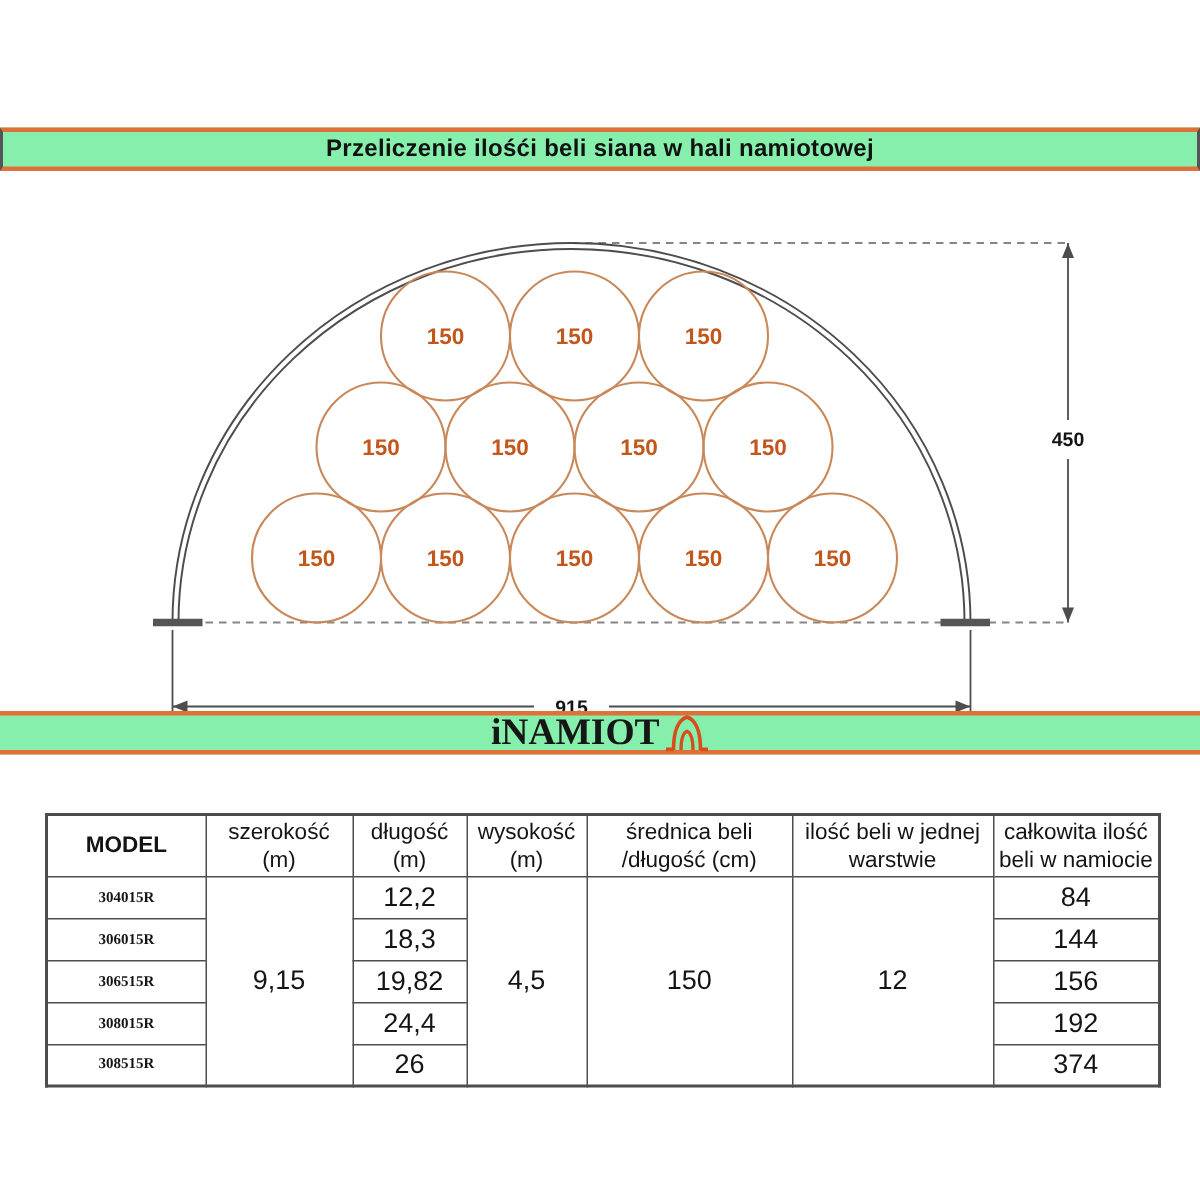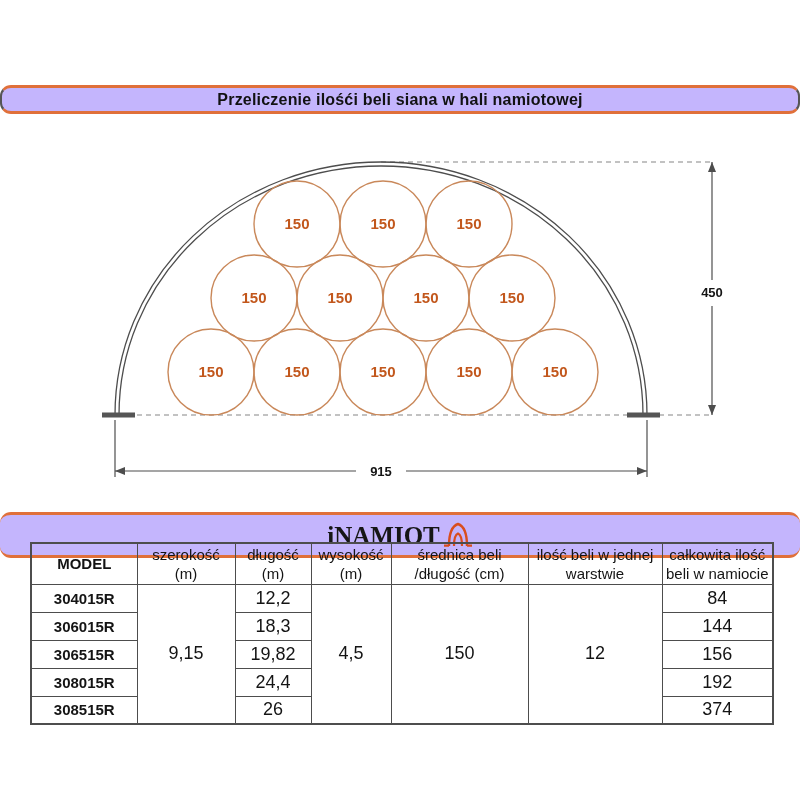--- a/index.html
+++ b/index.html
@@ -4,39 +4,38 @@
 <style>
   html,body { margin:0; padding:0; background:#ffffff; }
   body { width:800px; height:800px; font-family:"Liberation Sans", sans-serif; }
   .page { position:relative; width:800px; height:800px; background:#fff; overflow:hidden; }
 
   
   .rule-bar {
     position:absolute; left:0; width:800px; box-sizing:border-box;
     border-top:3px solid #e0703a; border-bottom:3px solid #e0703a;
     display:flex; align-items:center; justify-content:center;
-    background:#c4b5fd;
-    border-radius:11px;
+    background:#86efac;
   }
   #title-bar { top:85px; height:29px; border-left:2px solid #555; border-right:2px solid #555; }
   .title-text { font-size:16px; font-weight:bold; color:#121212; letter-spacing:0.2px; }
 
   
   #diagram-svg { position:absolute; left:0; top:130px; }
   .arch { fill:none; stroke:#4d4d4d; stroke-width:1.3; }
   .plate { fill:#555; }
   .dash  { fill:none; stroke:#858585; stroke-width:1.2; stroke-dasharray:5 4; }
   .dim   { fill:none; stroke:#4d4d4d; stroke-width:1.2; }
   .arrow { fill:#4d4d4d; }
   .dim-label { font-family:"Liberation Sans", sans-serif; font-size:13px; font-weight:bold; fill:#141414; }
   .bale { fill:none; stroke:#c9885a; stroke-width:1.4; }
   .bale-label { font-family:"Liberation Sans", sans-serif; font-size:15px; font-weight:bold; fill:#c2571c; text-anchor:middle; }
 
   
-  #logo-bar { top:512px; height:46px; }
+  #logo-bar { top:474px; height:29px; }
   .logo-inner { display:flex; align-items:center; gap:3px; }
   .logo-text {
     font-family:"Liberation Serif", serif; font-weight:bold; font-size:25px;
     color:#161616; letter-spacing:0px; line-height:1;
   }
   .tent-icon svg { display:block; }
 
   
   #spec-table {
     position:absolute; left:30px; top:542px; width:742px;
@@ -47,21 +46,21 @@
   #spec-table th, #spec-table td {
     border:1.6px solid #4d4d4d; text-align:center; vertical-align:middle;
     padding:0; color:#141414; overflow:hidden;
   }
   #spec-table thead tr { height:41px; }
   #spec-table tbody tr { height:28px; }
   #spec-table th { font-weight:bold; font-size:15px; line-height:19px; }
   #spec-table th .h2 { font-weight:normal; }
   #spec-table th.plain, #spec-table th.plain .h1 { font-weight:normal; }
   th .h1, th .h2 { display:block; }
-  td.model-cell { font-weight:bold; font-size:15px; }
+  td.model-cell { font-weight:bold; font-size:10px;font-family:Liberation Serif, serif; }
   td.value-cell { font-size:18px; }
 </style>
 </head>
 <body>
 
 <div class="page">
 
   <div class="rule-bar" id="title-bar">
     <span class="title-text">Przeliczenie ilośći beli siana w hali namiotowej</span>
   </div>

